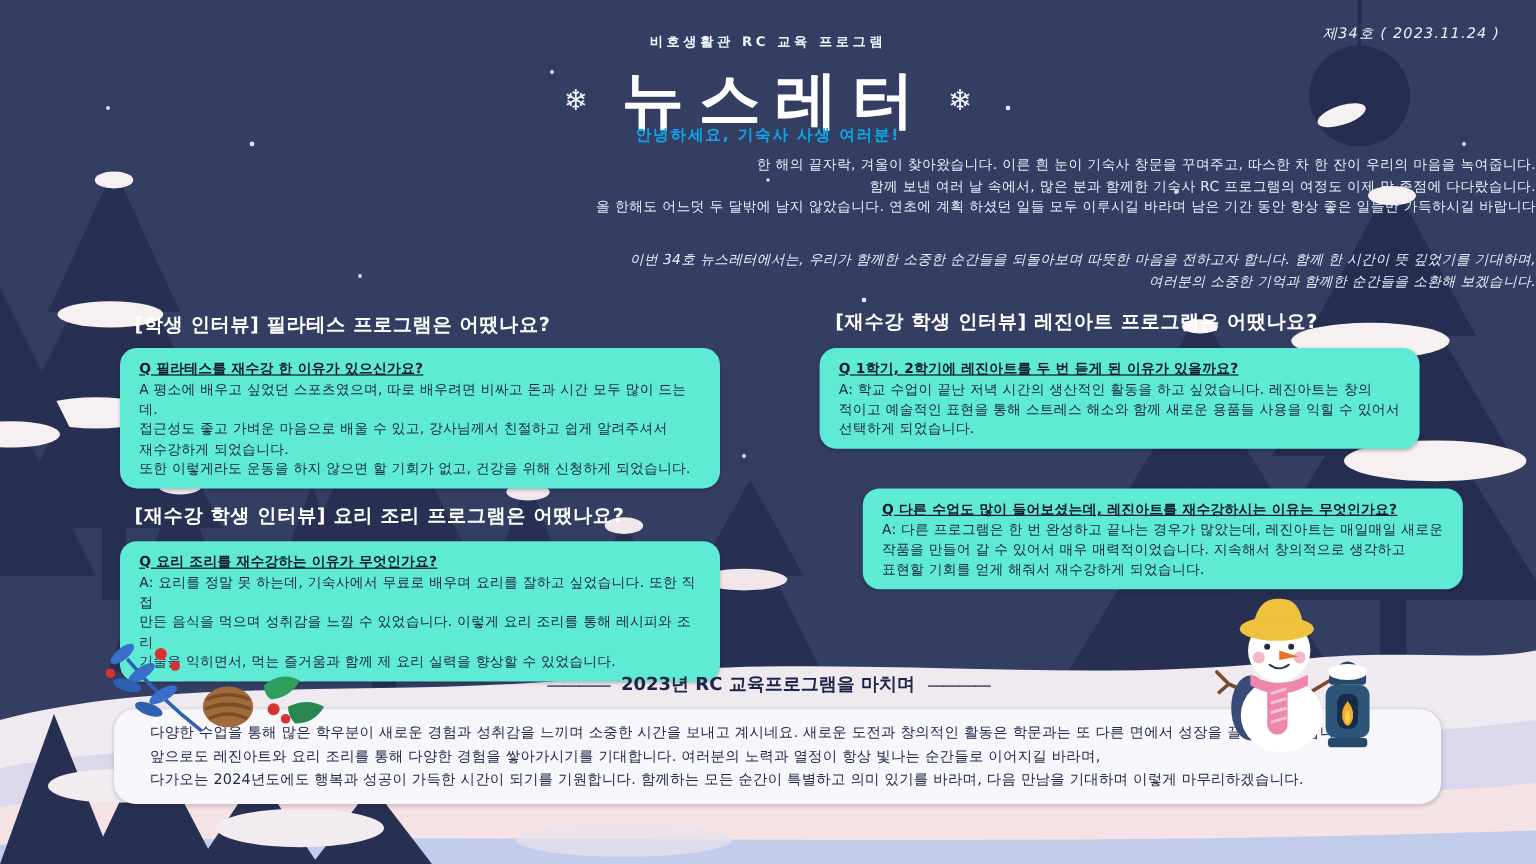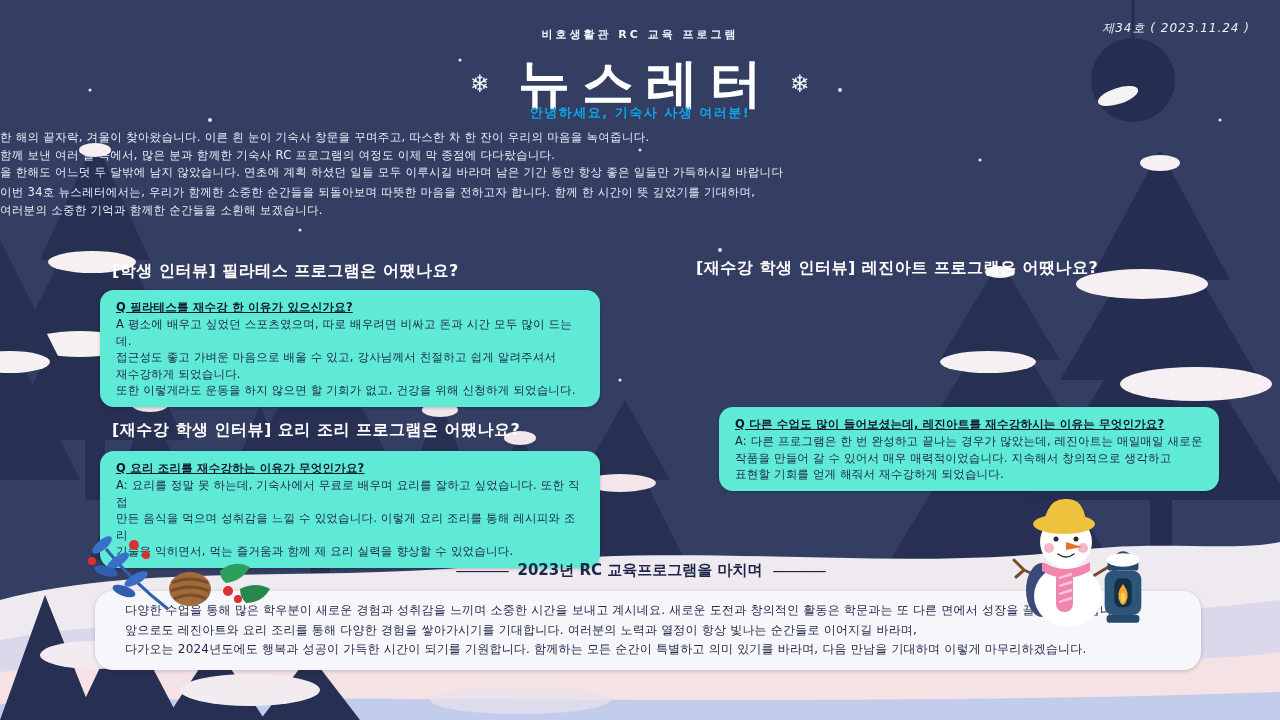--- a/index.html
+++ b/index.html
@@ -12,24 +12,24 @@
 
   .issue { right:30px; top:20px; font-size:12px; font-style:italic; color:#eef1f8; letter-spacing:1px; }
 
   .subtitle { top:27px; left:0; width:100%; text-align:center; font-size:11px; font-weight:600;
               letter-spacing:3px; color:#f2f5fc; }
   .title-row { top:49px; left:0; width:100%; display:flex; justify-content:center; align-items:center; gap:16px; }
   .flake { font-size:24px; color:#f4f6fb; }
   .main-title { font-size:52px; font-weight:bold; letter-spacing:12px; color:#ffffff; padding-left:12px; }
   .greeting { top:104px; left:0; width:100%; text-align:center; font-size:13px; letter-spacing:1.5px;
               color:#0ea5e9; font-weight:600; }
-  .intro { left:0; width:100%; text-align:left; font-size:11.5px; line-height:17.5px;
+  .intro { left:0; width:100%; text-align:right; font-size:11.5px; line-height:17.5px;
            color:#e9edf8; letter-spacing:0.3px; }
   .intro.p1 { top:129px; }
-  .intro.p2 { top:184px; }
+  .intro.p2 { top:208px;font-style:italic; }
 
   .sec-header { font-size:16px; font-weight:bold; color:#ffffff; letter-spacing:0.5px; }
   .card { background:#5eead4; border-radius:14px; width:500px; padding:9px 16px 8px 16px;
           color:#1d2440; box-shadow:0 1px 3px rgba(10,15,40,0.25); }
   .card .q { font-size:11.5px; font-weight:bold; text-decoration:underline; color:#10182f;
              line-height:17px; letter-spacing:0.2px; }
   .card .a { font-size:11.5px; line-height:16.5px; letter-spacing:0.2px; }
 
   .h1a { left:112px; top:261px; } .c1 { left:100px; top:290px; }
   .h2a { left:112px; top:420px; } .c2 { left:100px; top:451px; }
@@ -178,20 +178,26 @@
 
   <div class="abs card c2">
     <div class="q">Q 요리 조리를 재수강하는 이유가 무엇인가요?</div>
     <div class="a">A: 요리를 정말 못 하는데, 기숙사에서 무료로 배우며 요리를 잘하고 싶었습니다. 또한 직접</div>
     <div class="a">만든 음식을 먹으며 성취감을 느낄 수 있었습니다. 이렇게 요리 조리를 통해 레시피와 조리</div>
     <div class="a">기술을 익히면서, 먹는 즐거움과 함께 제 요리 실력을 향상할 수 있었습니다.</div>
   </div>
   <div class="abs sec-header h2a">[재수강 학생 인터뷰] 요리 조리 프로그램은 어땠나요?</div>
 
   <div class="abs sec-header h3a">[재수강 학생 인터뷰] 레진아트 프로그램은 어땠나요?</div>
+  <div class="abs card c3">
+    <div class="q">Q 1학기, 2학기에 레진아트를 두 번 듣게 된 이유가 있을까요?</div>
+    <div class="a">A: 학교 수업이 끝난 저녁 시간의 생산적인 활동을 하고 싶었습니다. 레진아트는 창의</div>
+    <div class="a">적이고 예술적인 표현을 통해 스트레스 해소와 함께 새로운 용품들 사용을 익힐 수 있어서</div>
+    <div class="a">선택하게 되었습니다.</div>
+  </div>
 
   <div class="abs card c4">
     <div class="q">Q 다른 수업도 많이 들어보셨는데, 레진아트를 재수강하시는 이유는 무엇인가요?</div>
     <div class="a">A: 다른 프로그램은 한 번 완성하고 끝나는 경우가 많았는데, 레진아트는 매일매일 새로운</div>
     <div class="a">작품을 만들어 갈 수 있어서 매우 매력적이었습니다. 지속해서 창의적으로 생각하고</div>
     <div class="a">표현할 기회를 얻게 해줘서 재수강하게 되었습니다.</div>
   </div>
 
   <div class="abs closing-title">
     <span class="dash">————</span>

